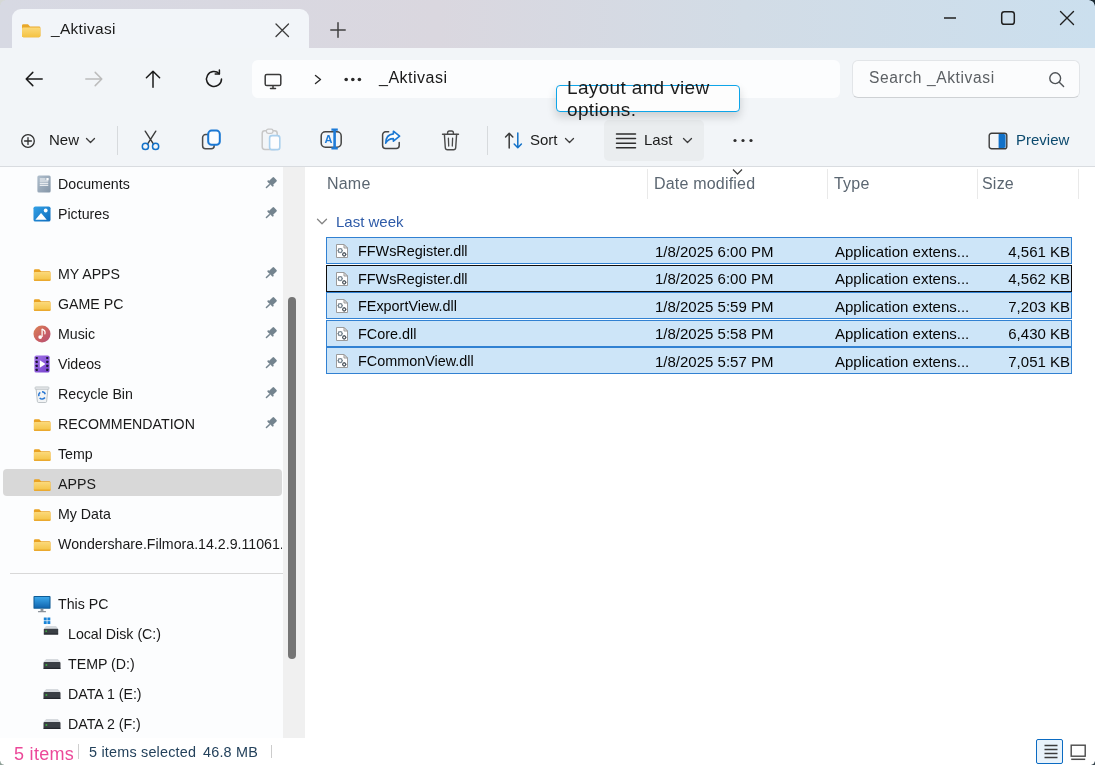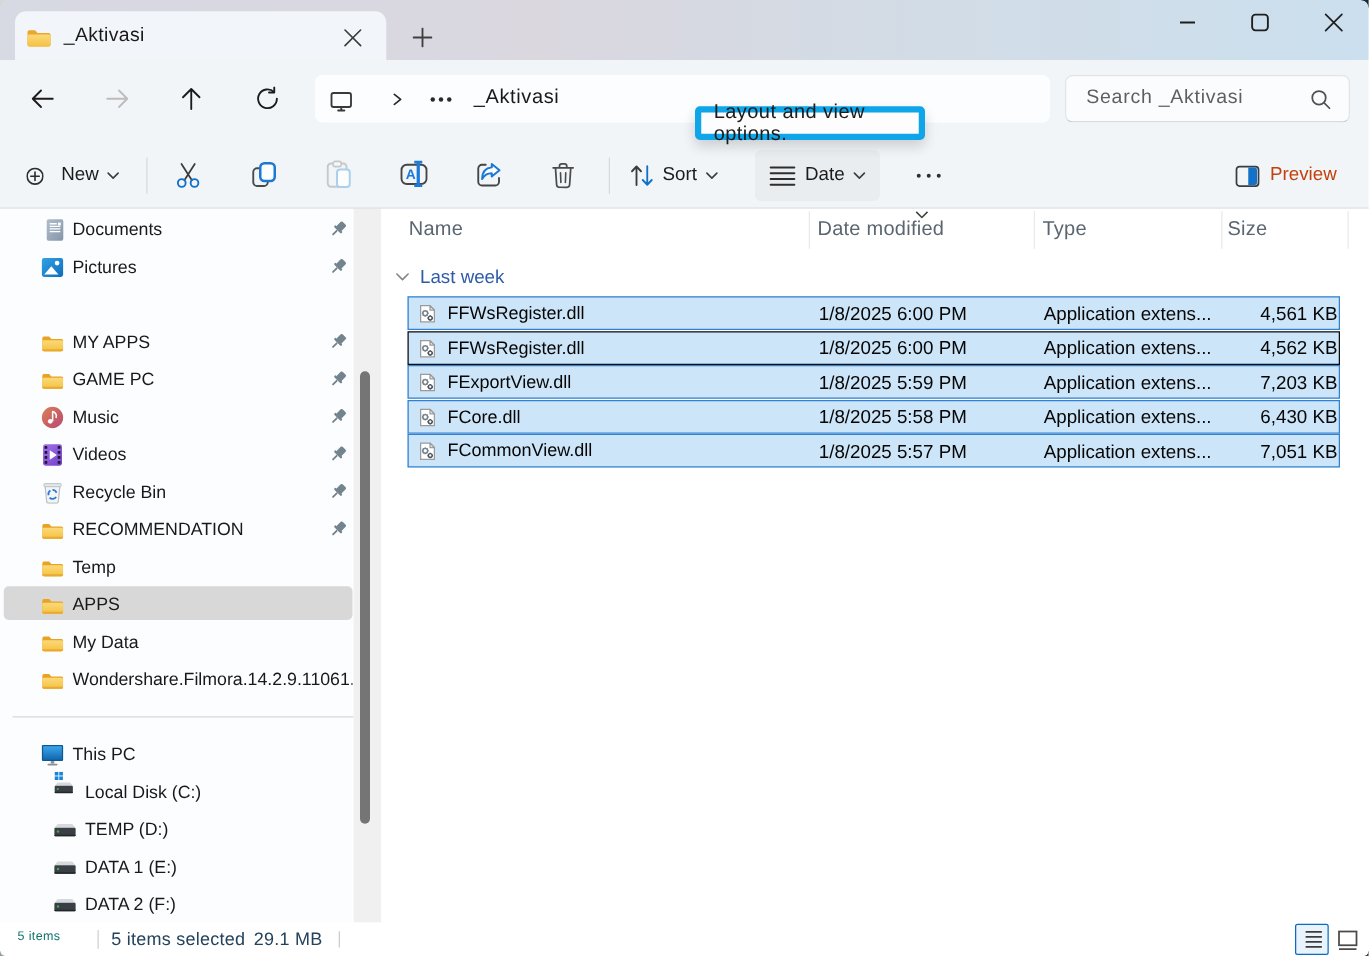--- a/index.html
+++ b/index.html
@@ -22,21 +22,21 @@
 .srow .pin{position:absolute;left:263px;width:15px;height:15px}
 .hl{position:absolute;left:3px;top:302px;width:279px;height:27px;background:#d8d8d8;border-radius:4px}
 .hdr{position:absolute;top:175px;font-size:16px;color:#5b6671;white-space:nowrap;letter-spacing:0.2px}
 .colsep{position:absolute;top:169px;width:1px;height:30px;background:#e9e9e9}
 .frow{position:absolute;left:326px;width:746px;height:27px;background:#cde5f8;border:1px solid #3181d2}
 .frow .nm{position:absolute;left:31px;top:5px;font-size:14.4px;color:#060606;white-space:nowrap}
 .frow .dt{position:absolute;left:328px;top:4.5px;font-size:15px;color:#060606;white-space:nowrap}
 .frow .tp{position:absolute;left:508px;top:4.5px;font-size:15px;color:#060606;white-space:nowrap}
 .frow .sz{position:absolute;right:1px;top:4.5px;font-size:15px;color:#060606;white-space:nowrap}
 .frow .fic{position:absolute;left:7px;top:5px;width:16px;height:16px}
-.tooltip{left:556px;top:85px;width:184px;height:27px;background:#fdfdfd;border:5px solid #0ea5e9;border-radius:4px;box-shadow:0 5px 10px rgba(0,0,0,.16);display:flex;align-items:center;padding-left:10px;font-size:16px;letter-spacing:0.35px;color:#1b1b1b;z-index:50}
+.tooltip{left:556px;top:85px;width:184px;height:27px;background:#fdfdfd;border:1px solid #0ea5e9;border-radius:4px;box-shadow:0 5px 10px rgba(0,0,0,.16);display:flex;align-items:center;padding-left:10px;font-size:19px;letter-spacing:0.35px;color:#1b1b1b;z-index:50}
 .tbtxt{font-size:14.8px;color:#1a1a1a;white-space:nowrap}
 </style>
 </head>
 <body>
 <svg width="0" height="0" style="position:absolute">
 <defs>
 <linearGradient id="gfold" x1="0" y1="0" x2="0" y2="1">
         <stop offset="0" stop-color="#fbd97a"></stop>
         <stop offset="1" stop-color="#f4c242"></stop>
       </linearGradient>
@@ -209,36 +209,36 @@
 </svg>
 <div class="abs" style="left:530px;top:131px;font-size:15px;color:#1b1b1b">Sort</div>
 <svg class="abs" style="left:564px;top:136px" width="11" height="9" viewBox="0 0 11 9">
     <path d="M1.5,2.5 L5.5,6.5 L9.5,2.5" fill="none" stroke="#3c3c3c" stroke-width="1.3" stroke-linecap="round" stroke-linejoin="round"></path>
   </svg>
 
 <div class="abs" style="left:604px;top:120px;width:100px;height:41px;background:#eaedef;border-radius:5px"></div>
 <svg class="abs" style="left:615px;top:132px" width="22" height="18" viewBox="0 0 22 18">
   <path d="M1.5,2 H20.5 M1.5,6.6 H20.5 M1.5,11.2 H20.5 M1.5,15.8 H20.5" stroke="#2e2e2e" stroke-width="1.5" stroke-linecap="round"></path>
 </svg>
-<div class="abs" style="left:644px;top:131px;font-size:15px;color:#1b1b1b">Date</div>
+<div class="abs" style="left:644px;top:131px;font-size:15px;color:#1b1b1b">Last</div>
 <svg class="abs" style="left:682px;top:136px" width="11" height="9" viewBox="0 0 11 9">
     <path d="M1.5,2.5 L5.5,6.5 L9.5,2.5" fill="none" stroke="#3c3c3c" stroke-width="1.3" stroke-linecap="round" stroke-linejoin="round"></path>
   </svg>
 
 <svg class="abs" style="left:732px;top:137px" width="22" height="7" viewBox="0 0 22 7">
   <circle cx="3" cy="3.5" r="1.6" fill="#2e2e2e"></circle>
     <circle cx="11" cy="3.5" r="1.6" fill="#2e2e2e"></circle>
     <circle cx="19" cy="3.5" r="1.6" fill="#2e2e2e"></circle>
 </svg>
 
 <svg class="abs" style="left:988px;top:132px" width="20" height="18" viewBox="0 0 20 18">
   <rect x="1.2" y="1.2" width="17.6" height="15.6" rx="2.4" fill="none" stroke="#3c3c3c" stroke-width="1.4"></rect>
   <path d="M10.6,2 h5.2 a1.8,1.8 0 0 1 1.8,1.8 v10.4 a1.8,1.8 0 0 1 -1.8,1.8 h-5.2 z" fill="#1271c8"></path>
 </svg>
-<div class="abs" style="left:1016px;top:131px;font-size:15px;color:#c2410c">Preview</div>
+<div class="abs" style="left:1016px;top:131px;font-size:15px;color:#0c4a6e">Preview</div>
 <div class="abs sidebar">
   <div class="hl"></div>
   <div class="srow" style="top:1.5px">
     <svg class="ic" style="left:35px" width="15" height="19" viewBox="0 0 15 19">
         <rect x="0.5" y="0.5" width="14" height="18" rx="1.6" fill="url(#gdoc)"></rect>
         <path d="M3,4.2 h6 M3,6.4 h9 M3,8.6 h9 M3,10.8 h9" stroke="#fff" stroke-width="1.1"></path>
         <rect x="10" y="3.2" width="2.4" height="2.4" fill="#fff"></rect>
       </svg>
     <div class="txt">Documents</div>
     <svg class="pin">
@@ -456,24 +456,24 @@
   <svg class="fic">
       <use href="#dll"></use>
     </svg>
   <div class="nm">FCommonView.dll</div>
     <div class="dt">1/8/2025 5:57 PM</div>
     <div class="tp">Application extens...</div>
     <div class="sz">7,051 KB</div>
 </div>
 
 <div class="abs statusbar">
-  <div class="abs" style="left:14px;top:6px;font-size:10px;color:#0f766e;letter-spacing:0.3px">5 items</div>
+  <div class="abs" style="left:14px;top:6px;font-size:18px;color:#ec4899;letter-spacing:0.3px">5 items</div>
   <div class="abs" style="left:78px;top:6px;width:1px;height:15px;background:#cfcfcf"></div>
   <div class="abs" style="left:89px;top:6px;font-size:14.4px;color:#24425c;letter-spacing:0.2px">5 items selected</div>
-  <div class="abs" style="left:203px;top:6px;font-size:14.4px;color:#24425c;letter-spacing:0.2px">29.1 MB</div>
+  <div class="abs" style="left:203px;top:6px;font-size:14.4px;color:#24425c;letter-spacing:0.2px">46.8 MB</div>
     <div class="abs" style="left:271px;top:7px;width:1px;height:13px;background:#cccccc"></div>
   <div class="abs" style="left:1036px;top:1px;width:27px;height:25px;border:1.5px solid #0b6bc2;background:#e9f3fb;border-radius:2px">
     <svg style="position:absolute;left:7px;top:4px" width="14" height="16" viewBox="0 0 14 16">
         <path d="M0.5,1.5 H13.5 M0.5,5.5 H13.5 M0.5,9.5 H13.5 M0.5,13.5 H13.5" stroke="#3c3c3c" stroke-width="1.5"></path>
       </svg>
   </div>
   <svg class="abs" style="left:1070px;top:6px" width="17" height="17" viewBox="0 0 17 17">
     <rect x="1.2" y="1.2" width="14" height="11" fill="none" stroke="#4a4a4a" stroke-width="1.4"></rect>
     <path d="M1.2,15.3 H15.2" stroke="#4a4a4a" stroke-width="1.5"></path>
   </svg>

